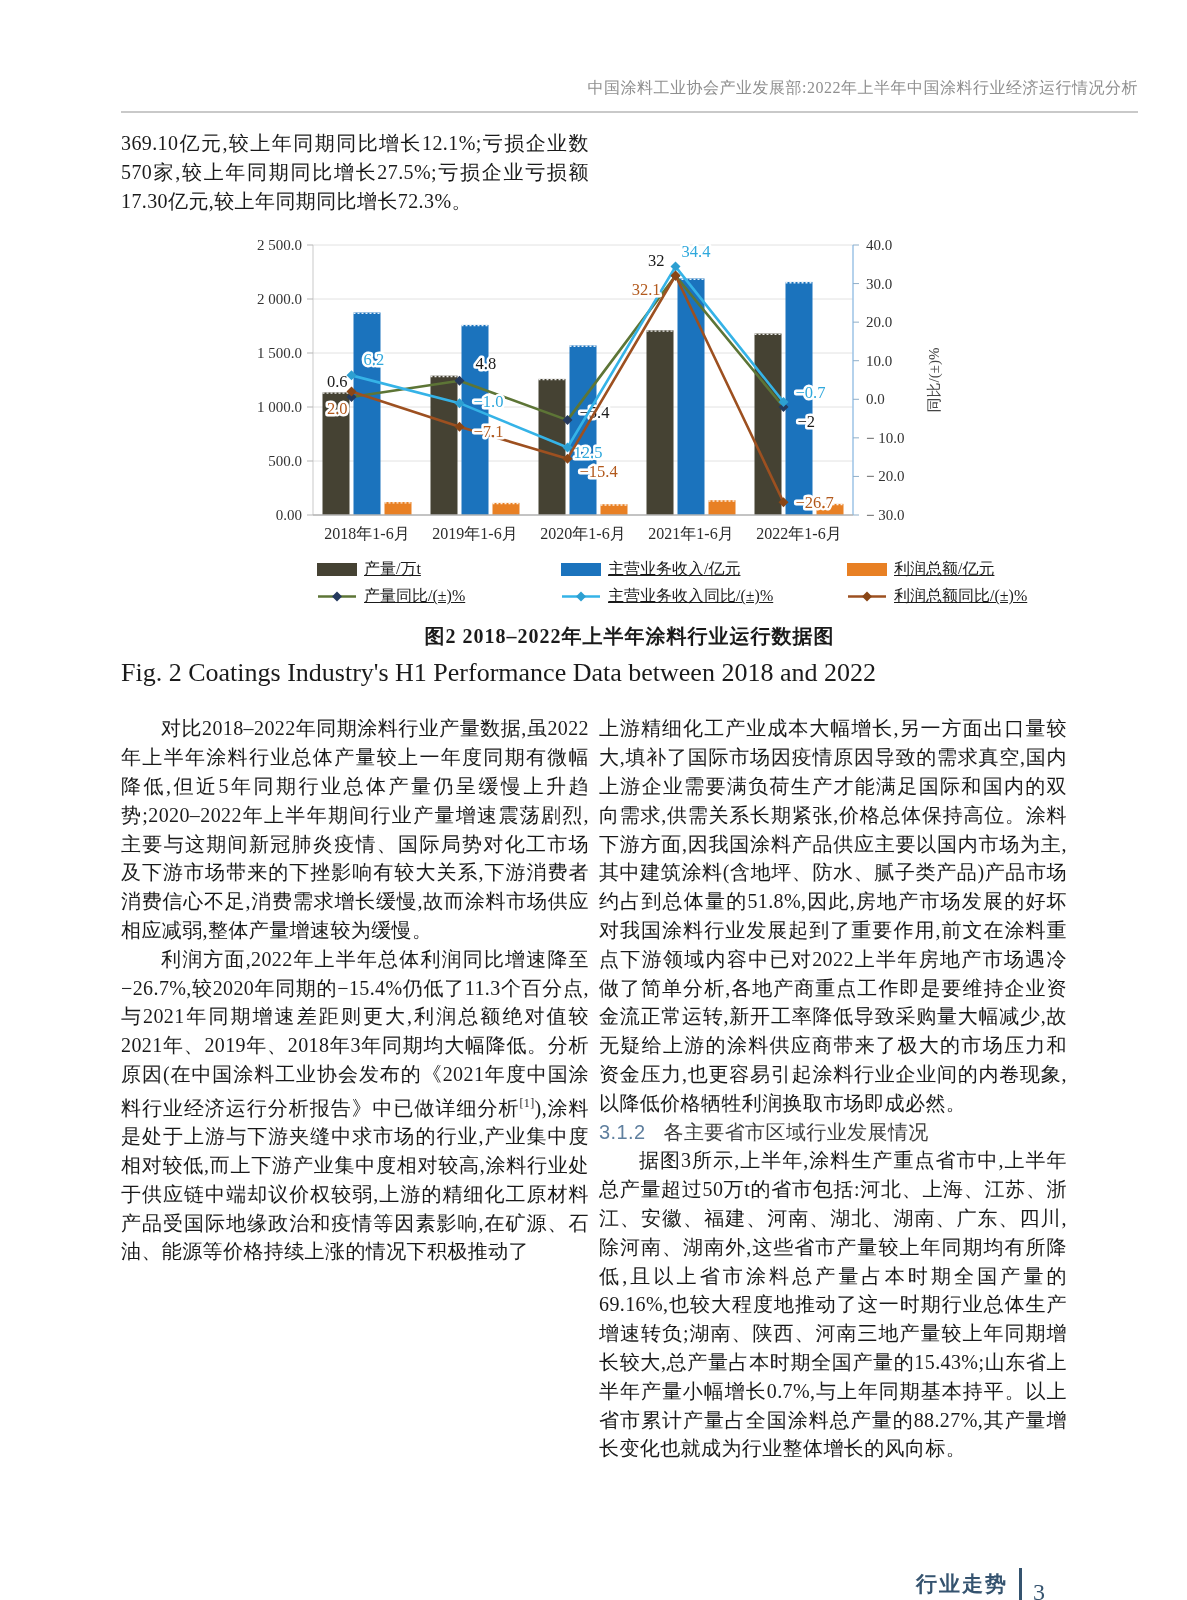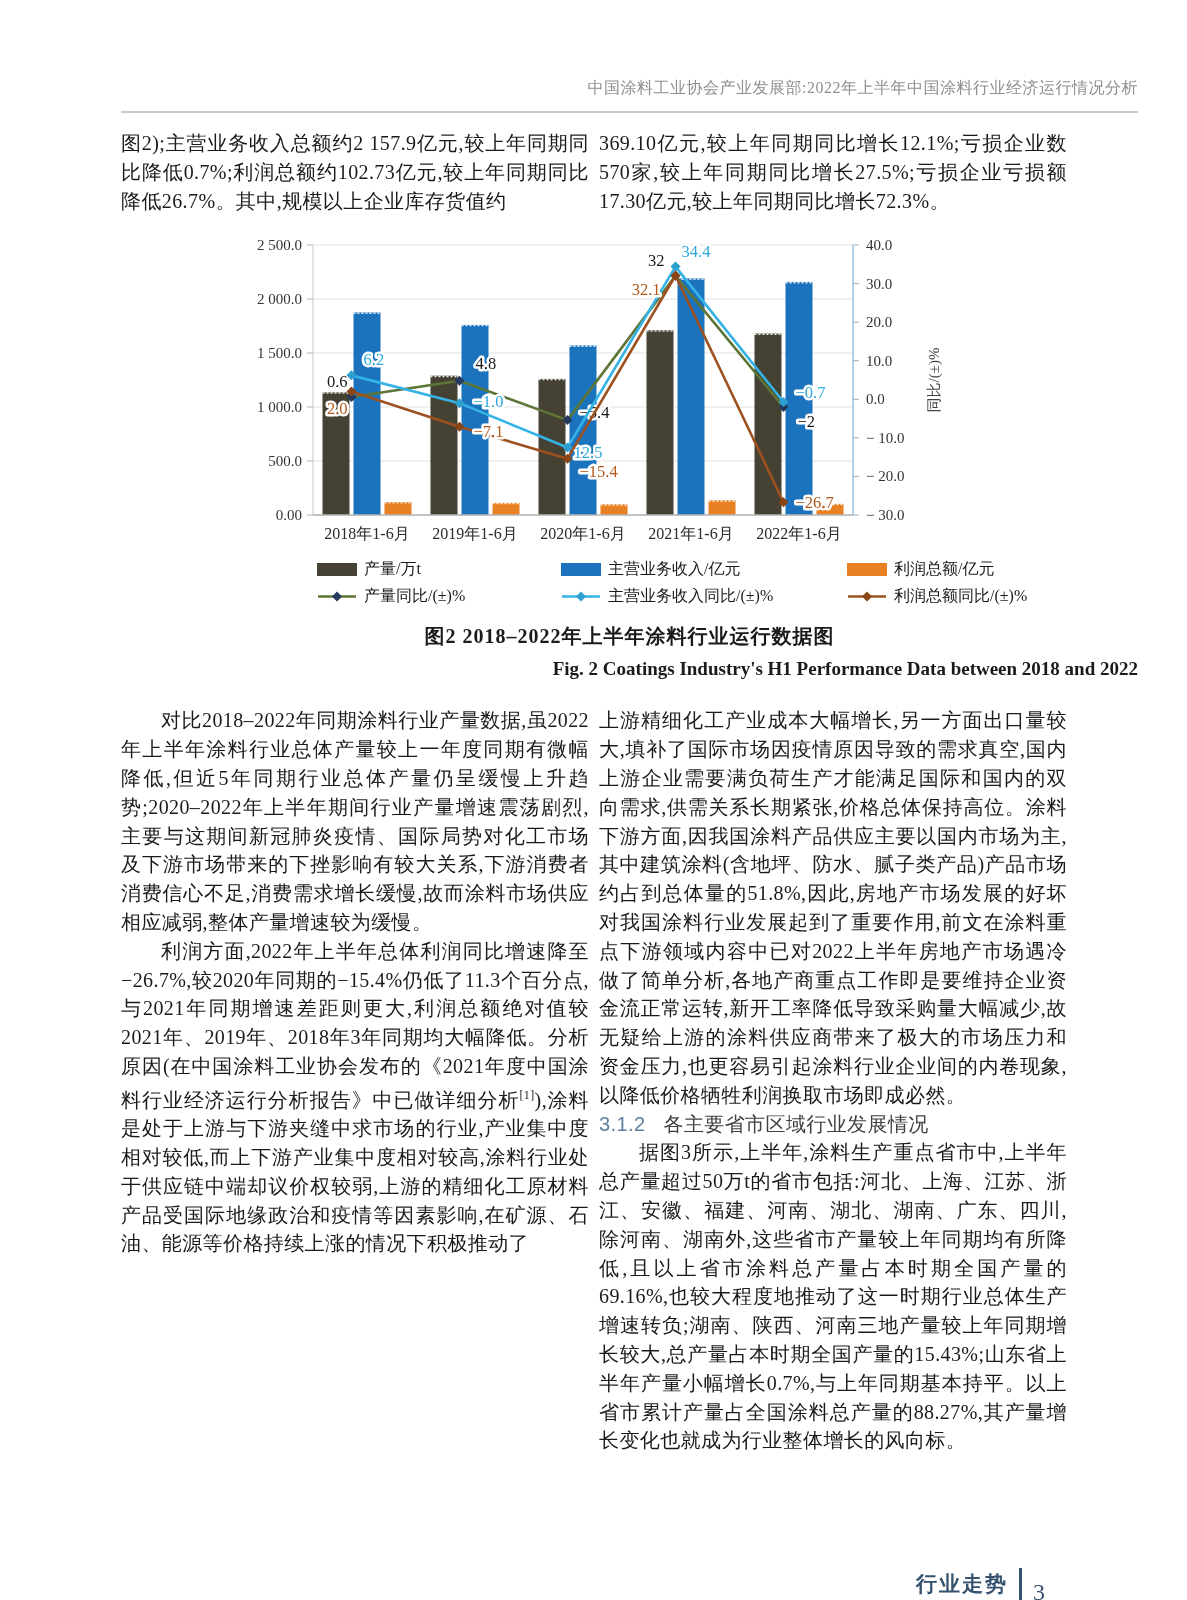--- a/index.html
+++ b/index.html
@@ -39,27 +39,27 @@
   
   .chart-wrap{margin-top:12px;margin-left:104px;width:740px;}
   svg text{font-family:"Liberation Serif","DejaVu Serif",serif;}
   .legend{
     margin:6px 0 0 196px;
     display:grid;
     grid-template-columns:244px 286px auto;
     row-gap:6px;
     width:720px;
   }
-  .leg-item{display:flex;align-items:center;gap:7px;font-size:16px;color:#1a1a1a;white-space:nowrap;}
+  .leg-item{display:flex;align-items:center;gap:7px;font-size:16px;color:#1a1a1a;white-space:nowrap;text-decoration:underline;}
   .leg-swatch{width:40px;height:13px;flex:0 0 auto;}
   .caption-zh{
     text-align:center;font-weight:bold;font-size:20px;margin-top:16px;letter-spacing:1px;
   }
   .caption-en{
-    text-align:right;font-weight:bold;font-size:19px;margin-top:8px;
+    text-align:left;font-weight:normal;font-size:26px;margin-top:8px;
   }
   .main-text{margin-top:26px;}
   .section-heading{
     font-family:"Liberation Sans","DejaVu Sans",sans-serif !important;
     font-size:20px !important;
     text-indent:0 !important;
   }
   .section-heading .hnum{color:#5f7f9e;margin-right:18px;}
   .section-heading .htext{color:#404040;}
   sup{font-size:12px;}
@@ -79,21 +79,20 @@
 </style>
 </head>
 <body>
 
 <div class="page">
 
   <div class="running-title">中国涂料工业协会产业发展部:2022年上半年中国涂料行业经济运行情况分析</div>
   <hr class="header-rule">
 
   <div class="two-col body-text intro">
-    <p class="col">图2);主营业务收入总额约2 157.9亿元,较上年同期同比降低0.7%;利润总额约102.73亿元,较上年同期同比降低26.7%。其中,规模以上企业库存货值约</p>
     <p class="col">369.10亿元,较上年同期同比增长12.1%;亏损企业数570家,较上年同期同比增长27.5%;亏损企业亏损额17.30亿元,较上年同期同比增长72.3%。</p>
   </div>
 
   <div class="chart-wrap">
     <svg id="chart-svg" width="740" height="322" viewBox="0 0 740 322">
         <g>
           <line x1="88" x2="628" y1="288" y2="288" stroke="#e2e2e2" stroke-width="1"></line>
           <line x1="88" x2="628" y1="234" y2="234" stroke="#e2e2e2" stroke-width="1"></line>
           <line x1="88" x2="628" y1="180" y2="180" stroke="#e2e2e2" stroke-width="1"></line>
           <line x1="88" x2="628" y1="126" y2="126" stroke="#e2e2e2" stroke-width="1"></line>

